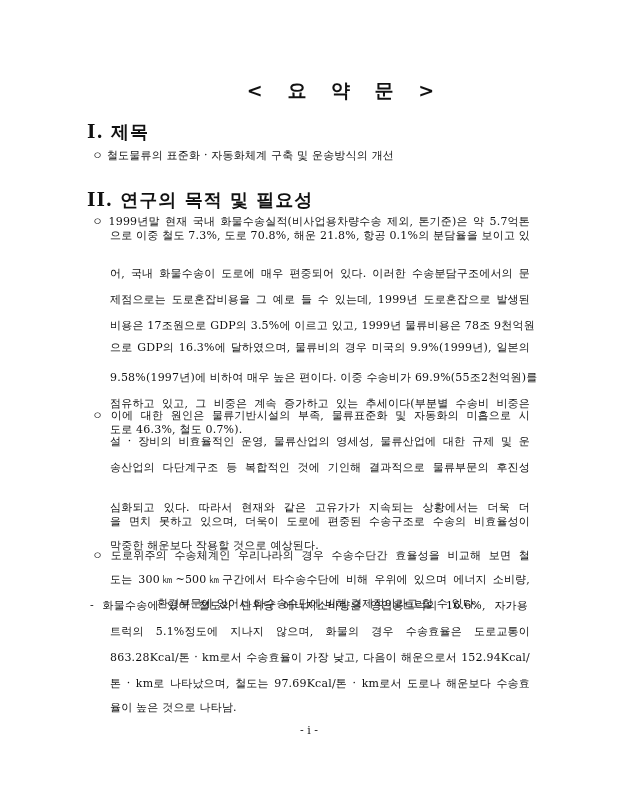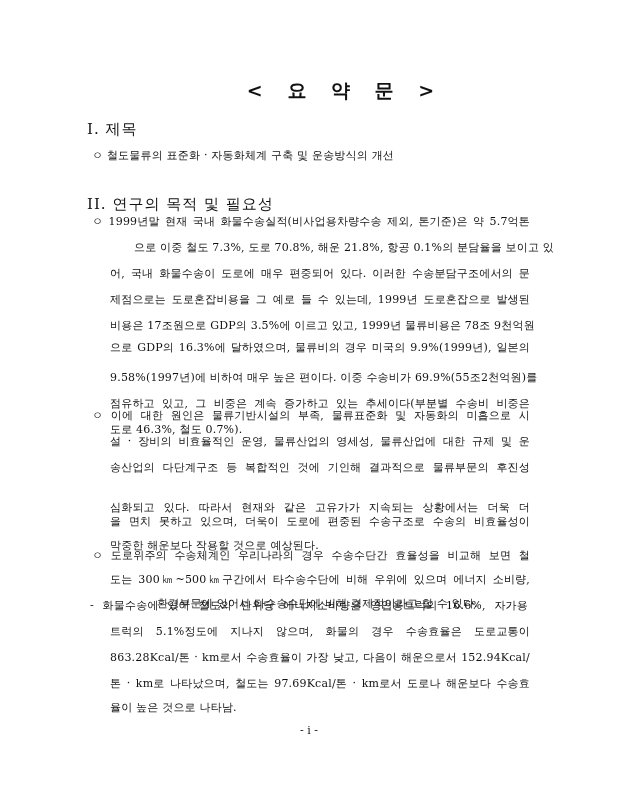--- a/index.html
+++ b/index.html
@@ -22,22 +22,22 @@
       width: 618px;
       text-align: center;
       font-size: 19px;
       font-weight: bold;
       letter-spacing: 9px;
       padding-left: 36px;
     }
     .section-heading {
       position: absolute;
       left: 87px;
-      font-size: 15px;
-      font-weight: normal;
+      font-size: 18px;
+      font-weight: bold;
       letter-spacing: 1px;
     }
     .line {
       position: absolute;
       font-size: 11px;
       white-space: nowrap;
       letter-spacing: 0.2px;
     }
     .bullet-line { left: 92px; }
     .cont-line { left: 110px; }
@@ -69,24 +69,24 @@
 </head>
 <body>
 
 <div>
 
   <div class="page-title">&lt; 요 약 문 &gt;</div>
 
   <div class="section-heading" style="top:120px;">I. 제목</div>
   <div class="line bullet-line" style="top:148px;">ㅇ 철도물류의 표준화 · 자동화체계 구축 및 운송방식의 개선</div>
 
-  <div class="section-heading" style="top:188px;margin-top:7px;">II. 연구의 목적 및 필요성</div>
+  <div class="section-heading" style="top:188px;">II. 연구의 목적 및 필요성</div>
 
   <div class="line bullet-line justify-bullet" style="top:214px;">ㅇ 1999년말 현재 국내 화물수송실적(비사업용차량수송 제외, 톤기준)은 약 5.7억톤</div>
-  <div class="line cont-line justify" style="top:240px;margin-left:24px;">으로 이중 철도 7.3%, 도로 70.8%, 해운 21.8%, 항공 0.1%의 분담율을 보이고 있</div>
+  <div class="line cont-line justify" style="top:228px;">으로 이중 철도 7.3%, 도로 70.8%, 해운 21.8%, 항공 0.1%의 분담율을 보이고 있</div>
   <div class="line cont-line justify" style="top:266px;">어, 국내 화물수송이 도로에 매우 편중되어 있다. 이러한 수송분담구조에서의 문</div>
   <div class="line cont-line justify" style="top:292px;">제점으로는 도로혼잡비용을 그 예로 들 수 있는데, 1999년 도로혼잡으로 발생된</div>
   <div class="line cont-line justify" style="top:318px;">비용은 17조원으로 GDP의 3.5%에 이르고 있고, 1999년 물류비용은 78조 9천억원</div>
   <div class="line cont-line justify" style="top:340px;">으로 GDP의 16.3%에 달하였으며, 물류비의 경우 미국의 9.9%(1999년), 일본의</div>
   <div class="line cont-line justify" style="top:370px;">9.58%(1997년)에 비하여 매우 높은 편이다. 이중 수송비가 69.9%(55조2천억원)를</div>
   <div class="line cont-line justify" style="top:396px;">점유하고 있고, 그 비중은 계속 증가하고 있는 추세이다(부분별 수송비 비중은</div>
   <div class="line cont-line" style="top:422px;">도로 46.3%, 철도 0.7%).</div>
 
   <div class="line bullet-line justify-bullet" style="top:408px;">ㅇ 이에 대한 원인은 물류기반시설의 부족, 물류표준화 및 자동화의 미흡으로 시</div>
   <div class="line cont-line justify" style="top:434px;">설 · 장비의 비효율적인 운영, 물류산업의 영세성, 물류산업에 대한 규제 및 운</div>

